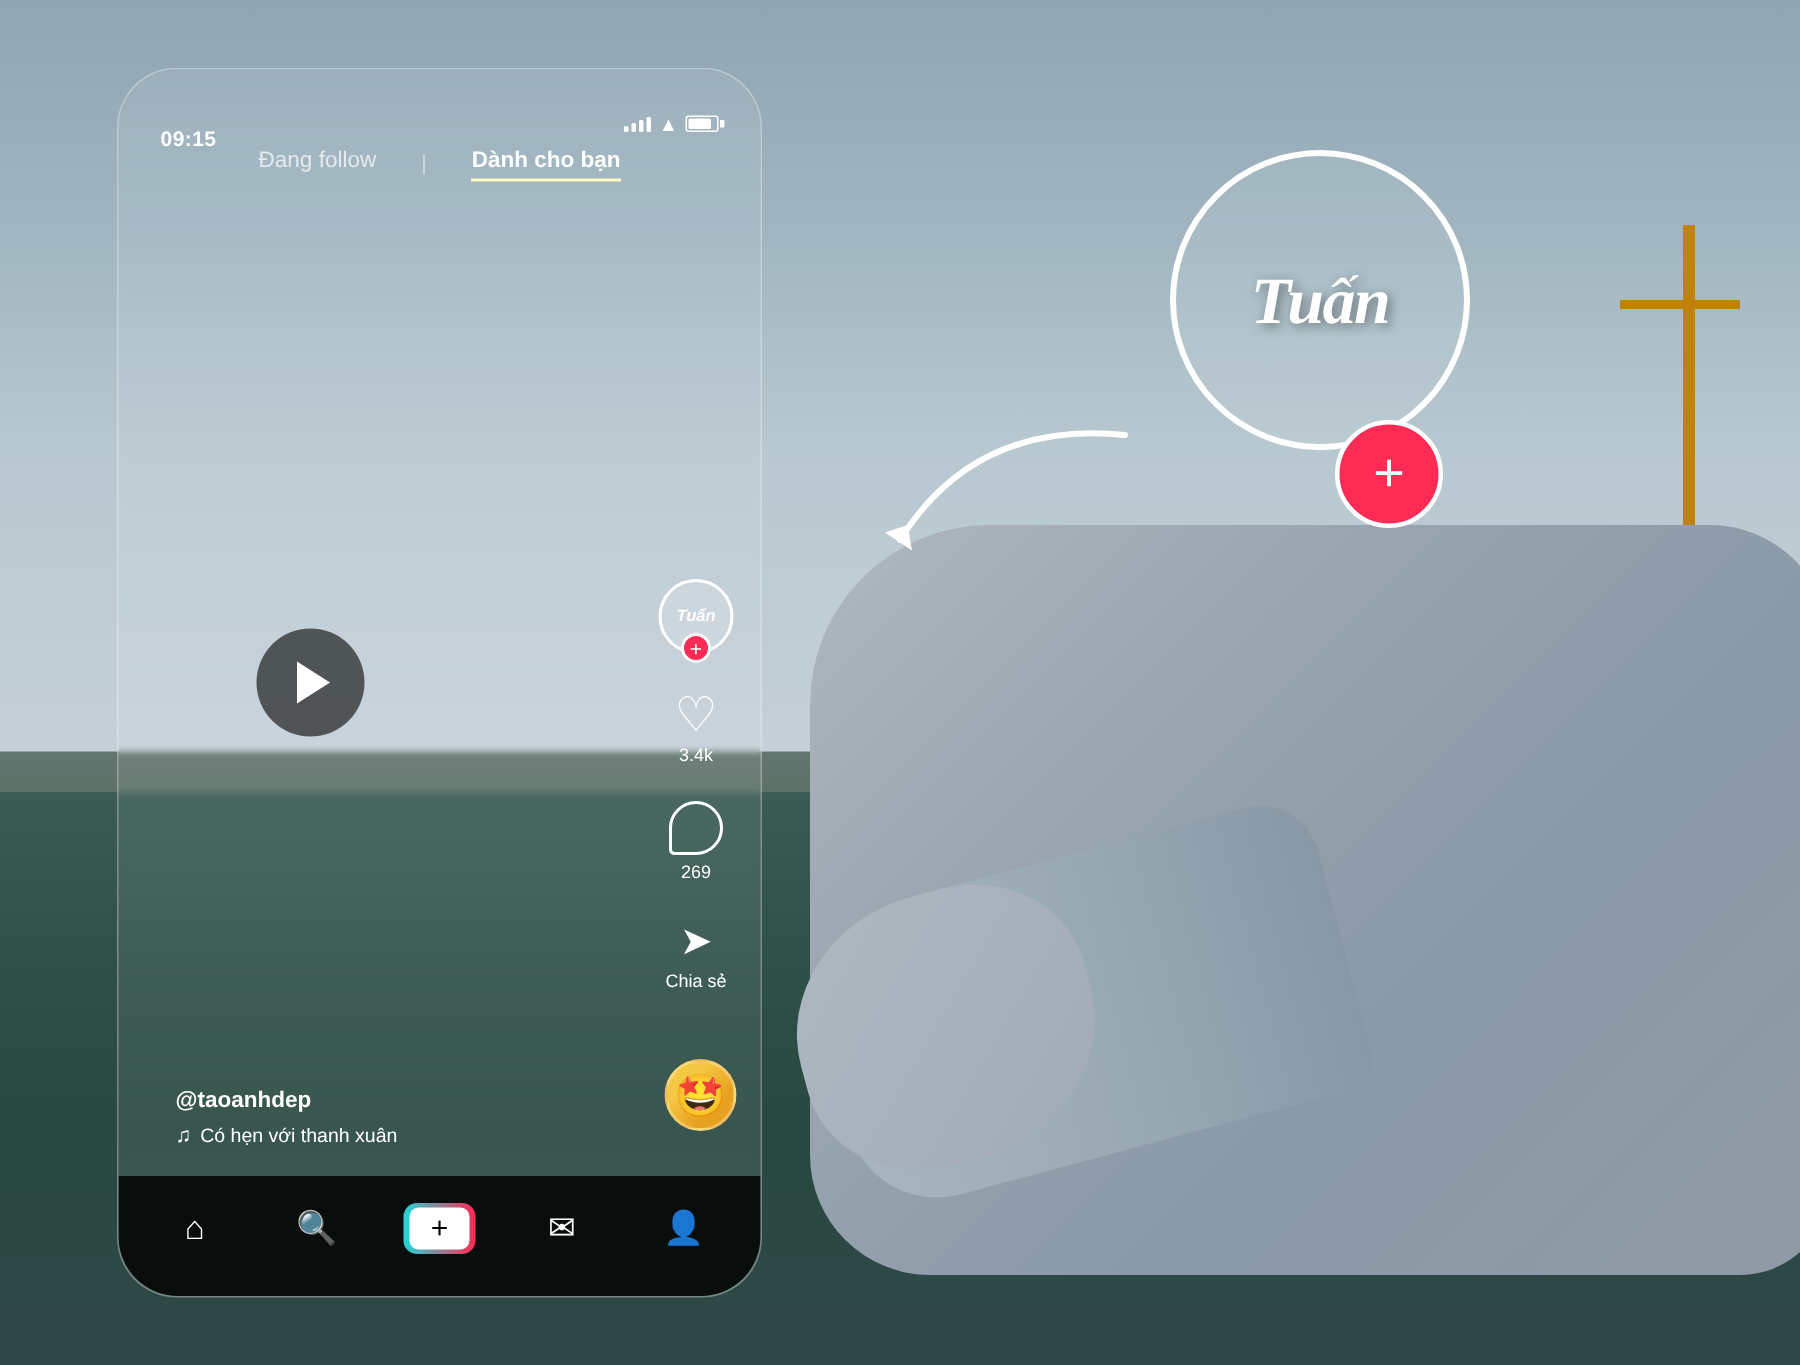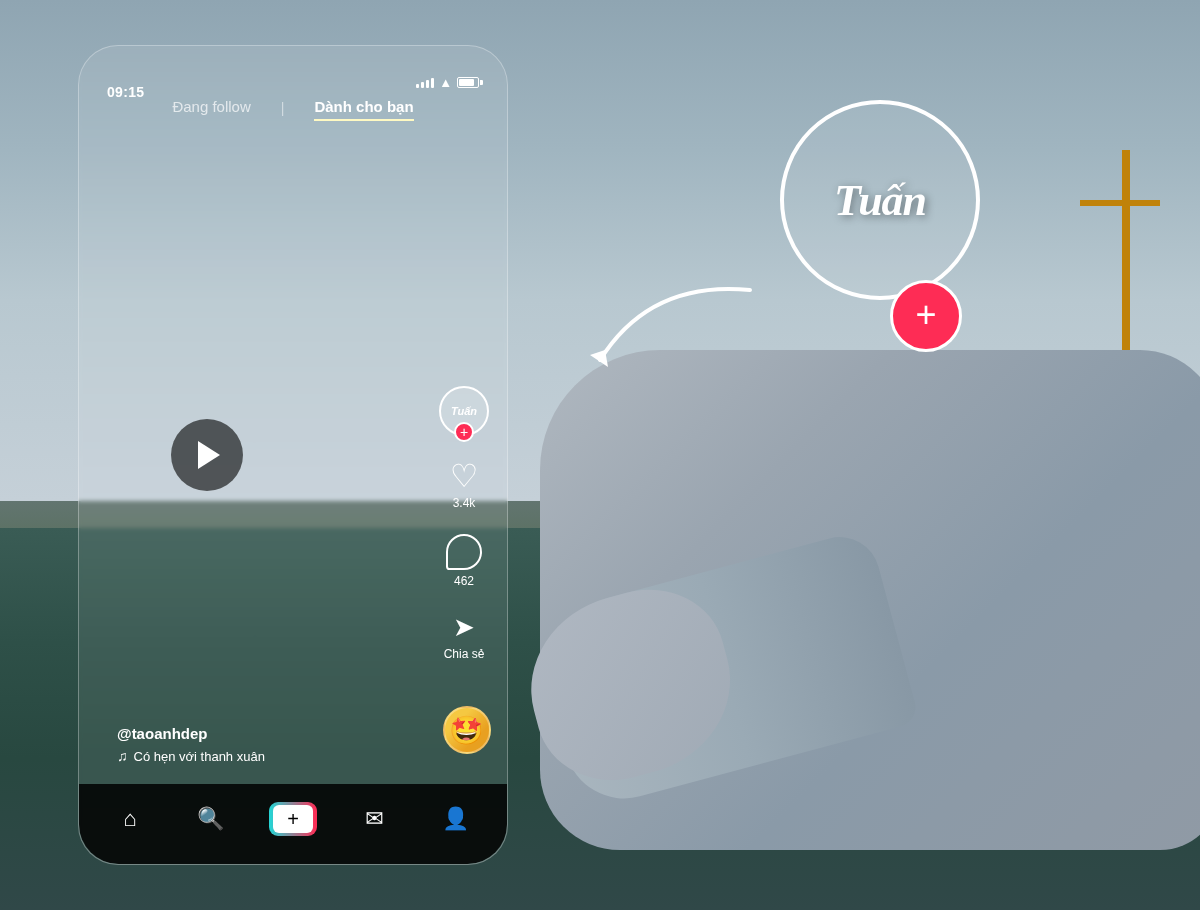--- a/index.html
+++ b/index.html
@@ -604,21 +604,21 @@
       <div class="avatar-plus">+</div>
     </div>
 
     <div class="action-item">
       <span class="action-icon">♡</span>
       <span class="action-count">3.4k</span>
     </div>
 
     <div class="action-item">
       <div style="width:36px;height:36px;border:2.5px solid #fff;border-radius:50% 50% 50% 10%;display:flex;align-items:center;justify-content:center;"></div>
-      <span class="action-count">462</span>
+      <span class="action-count">269</span>
     </div>
 
     <div class="action-item">
       <span style="font-size:26px;color:#fff;">➤</span>
       <span class="action-count">Chia sẻ</span>
     </div>
   </div>
 
   <div class="music-disc">
     <span class="music-disc-emoji">🤩</span>

